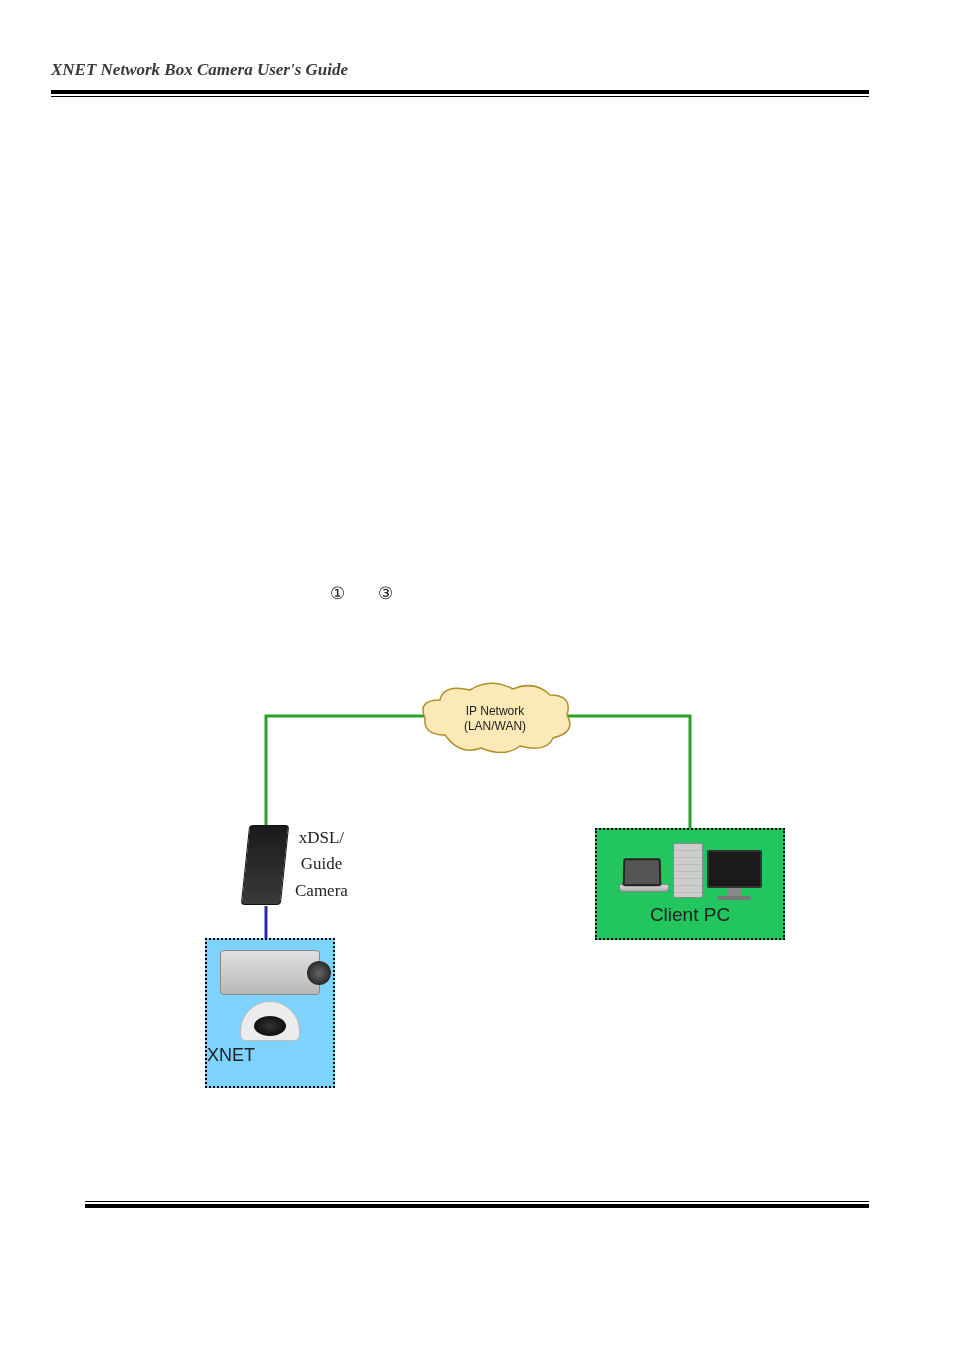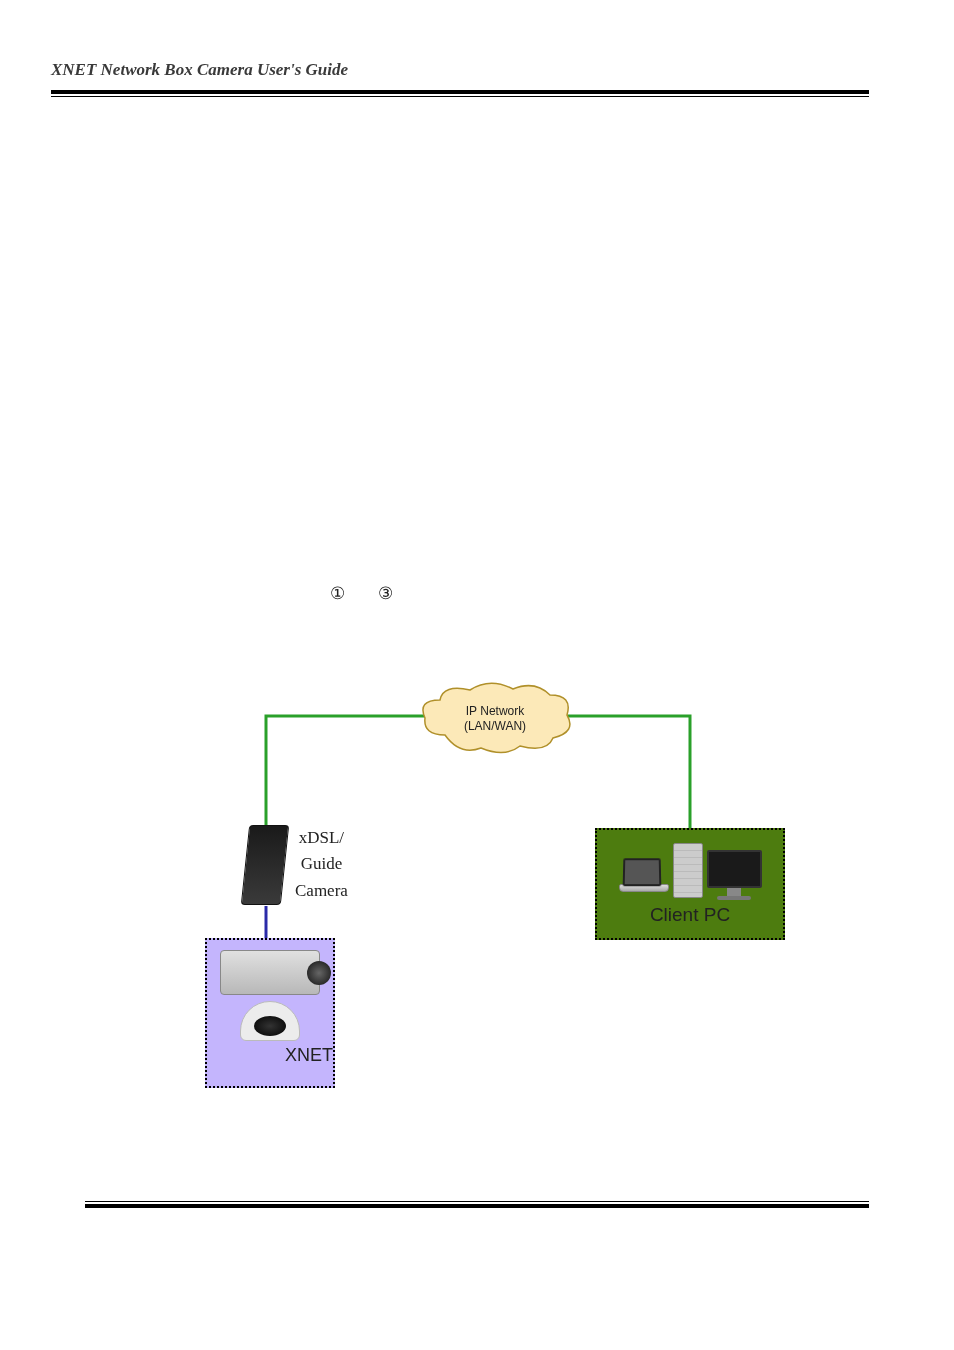--- a/index.html
+++ b/index.html
@@ -95,22 +95,22 @@
       text-align: center;
     }
 
     .xnet-box {
       position: absolute;
       top: 268px;
       left: 5px;
       width: 130px;
       height: 150px;
       border: 2px dotted #000;
-      background: #c4b5fd;
-      text-align: right;
+      background: #7dd3fc;
+      text-align: left;
     }
     .camera-block {
       margin: 10px auto 2px auto;
       width: 100px;
       height: 45px;
       background: linear-gradient(#e0e0e0, #b8b8b8);
       border: 1px solid #888;
       border-radius: 4px;
       position: relative;
     }
@@ -149,21 +149,21 @@
       margin-top: 4px;
     }
 
     .client-box {
       position: absolute;
       top: 158px;
       left: 395px;
       width: 190px;
       height: 112px;
       border: 2px dotted #000;
-      background: #4d7c0f;
+      background: #22c55e;
       text-align: center;
     }
     .client-devices {
       display: flex;
       justify-content: center;
       align-items: flex-end;
       gap: 4px;
       margin-top: 8px;
       height: 60px;
     }

